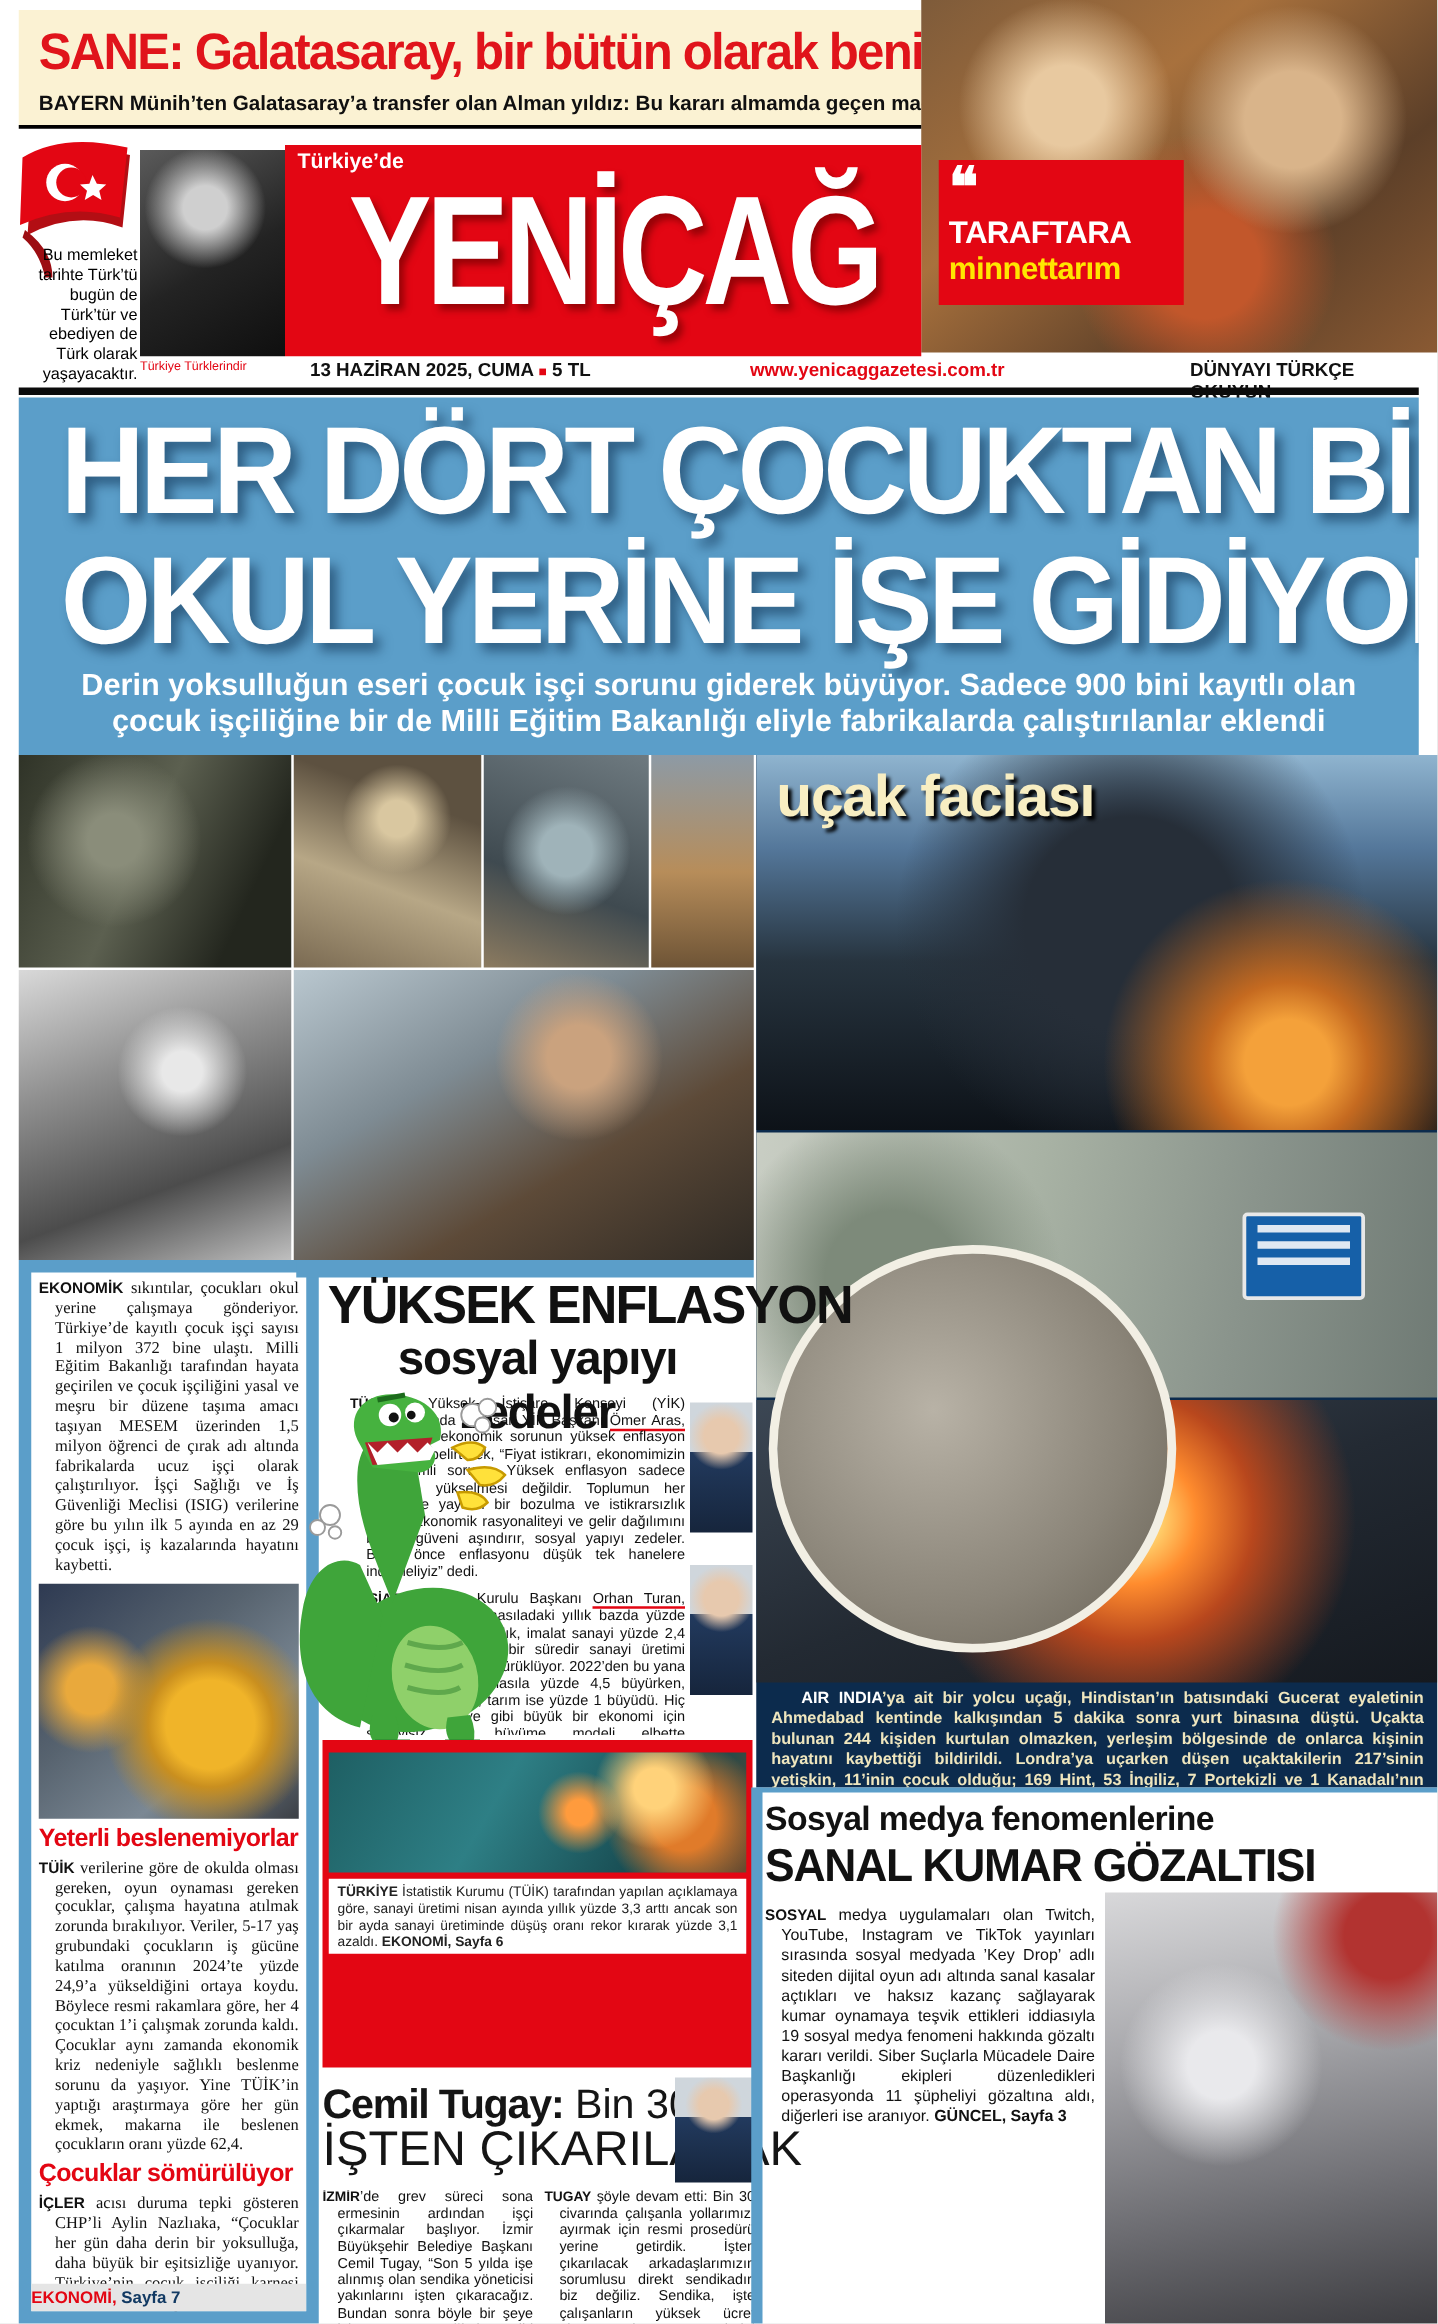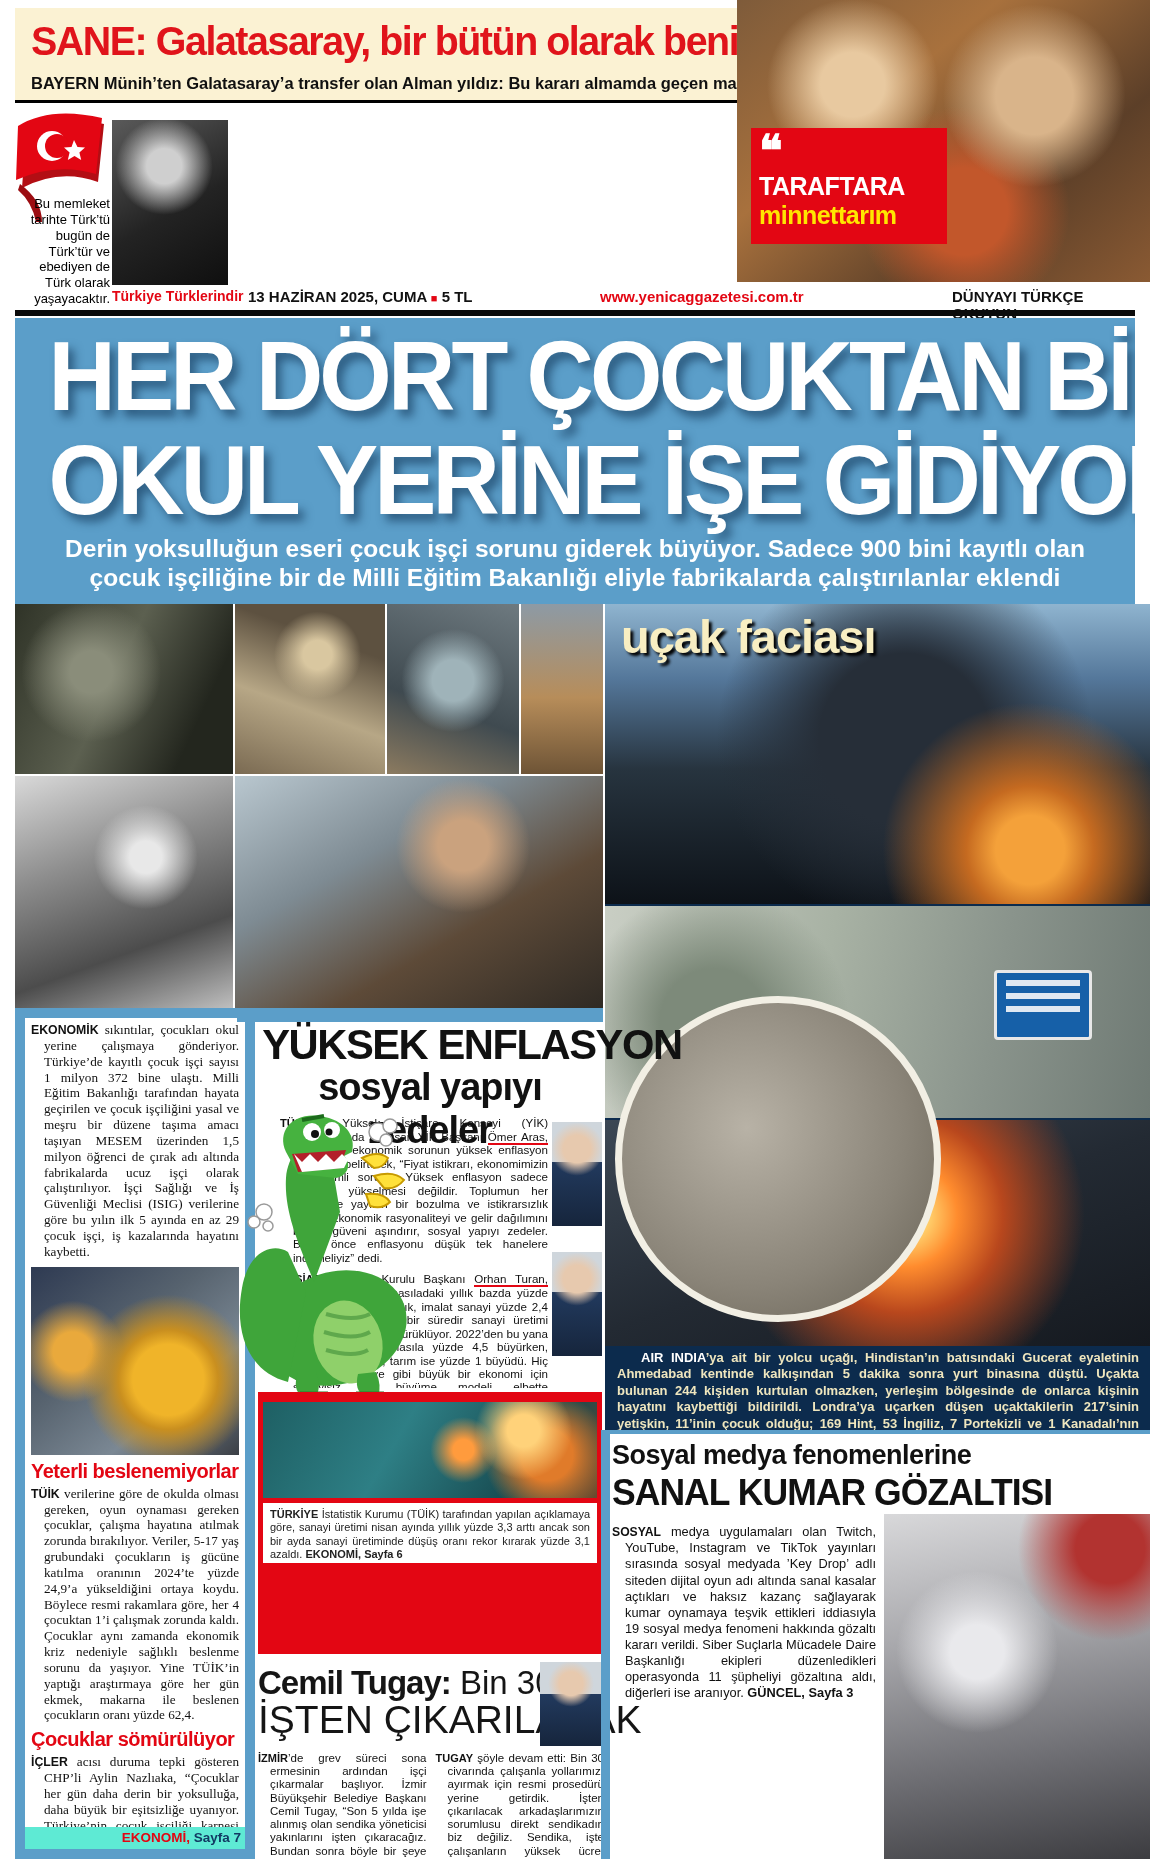--- a/index.html
+++ b/index.html
@@ -32,21 +32,21 @@
   .motto{left:10px;top:196px;width:100px;text-align:right;font-size:13px;line-height:1.22;color:#000;}
   .ataturk{left:112px;top:120px;width:116px;height:165px;
     background:radial-gradient(circle at 45% 28%,#cfcfcf 0 13%,rgba(0,0,0,0) 36%),
                linear-gradient(150deg,#5a5a5a,#232323 55%,#0f0f0f);}
   .redblock{left:228px;top:116px;width:509px;height:169px;background:#E30613;overflow:hidden;}
   .edition{position:absolute;left:10px;top:3px;font-size:17px;font-weight:bold;color:#fff;}
   .logo{position:absolute;left:0;top:22px;width:100%;text-align:center;font-size:124px;font-weight:bold;
         color:#fff;letter-spacing:-5px;line-height:1.02;transform:scaleX(.8);transform-origin:center;
         text-shadow:5px 5px 7px rgba(110,0,0,.65);}
   .dateline{left:0;top:288px;width:1150px;height:22px;font-size:15px;}
-  .dl-slogan{position:absolute;left:112px;top:0;color:#E30613;font-weight:bold;font-size:14px;}
+  .dl-slogan{position:absolute;left:112px;top:0;color:#E30613;font-weight:normal;font-size:10px;}
   .dl-date{position:absolute;left:248px;top:0;font-weight:bold;color:#111;}
   .dl-sq{color:#E30613;font-size:11px;}
   .dl-web{position:absolute;left:600px;top:0;color:#E30613;font-weight:bold;}
   .dl-right{position:absolute;left:952px;top:0;font-weight:bold;color:#111;}
 
   
   .leadbox{left:15px;top:318px;width:1120px;height:286px;background:#5B9EC9;overflow:hidden;}
   .lead-l{position:absolute;left:0;width:100%;text-align:center;font-size:99px;font-weight:bold;color:#fff;
           letter-spacing:-4px;line-height:1;white-space:nowrap;transform:scaleX(.94);
           text-shadow:6px 7px 10px rgba(22,58,92,.65);}
@@ -100,21 +100,21 @@
   .leftcol{left:15px;top:1008px;width:240px;height:851px;border:10px solid #5B9EC9;background:#fff;
            box-sizing:border-box;padding:4px 6px;overflow:hidden;}
   .lc-head{font-size:20px;font-weight:bold;color:#E30613;letter-spacing:-.5px;margin:5px 0 3px;}
   .lc-body{font-family:"Liberation Serif",serif;font-size:13.2px;line-height:1.2;text-align:justify;
            padding-left:13px;text-indent:-13px;}
   .lc-body b{font-family:"Liberation Sans",sans-serif;font-size:12.3px;}
   .p-helmet{position:relative;width:100%;height:188px;margin:7px 0 2px;
     background:radial-gradient(circle at 66% 60%,#f0b429 0 20%,#c98f1f 28%,rgba(0,0,0,0) 48%),
                radial-gradient(circle at 20% 45%,#e9a93c 0 10%,rgba(0,0,0,0) 26%),
                linear-gradient(140deg,#2e3a52,#57636f 40%,#7b8894 70%,#3b3f45);}
-  .lc-foot{position:absolute;left:0;right:0;bottom:0;height:22px;background:#5eead4;text-align:right;
+  .lc-foot{position:absolute;left:0;right:0;bottom:0;height:22px;background:#e5e5e5;text-align:left;
            font-size:13.5px;font-weight:bold;padding:3px 4px 0 0;box-sizing:border-box;}
   .lc-foot .s{color:#E30613;}
   .lc-foot .p{color:#123A63;}
 
   
   .blueband{left:237px;top:1008px;width:366px;height:14px;background:#5B9EC9;}
   .bluevbar{left:601px;top:1430px;width:9px;height:429px;background:#5B9EC9;}
   .bluehbar{left:605px;top:1430px;width:545px;height:4px;background:#5B9EC9;}
   .inf-h1{left:257px;top:1020px;width:346px;text-align:center;font-size:43px;font-weight:bold;
           letter-spacing:-1.5px;white-space:nowrap;transform:scaleX(.97);}
@@ -201,20 +201,24 @@
       <path d="M14 30 Q40 8 92 20 L86 78 Q48 64 10 84 Z" fill="#B30E14"></path>
       <path d="M6 22 Q38 2 90 14 L84 70 Q44 58 4 76 Z" fill="#E30613"></path>
       <circle cx="40" cy="42" r="15" fill="#fff"></circle>
       <circle cx="45" cy="42" r="12" fill="#E30613"></circle>
       <path d="M62 36 l3.5 7 7.5 .6 -5.6 5 1.8 7.4 -6.7-4 -6.7 4 1.8-7.4 -5.6-5 7.5-.6 Z" fill="#fff"></path>
       <path d="M8 80 Q30 96 30 118 L24 118 Q20 98 6 86 Z" fill="#9c0d12"></path>
     </svg>
   </div>
   <div class="abs motto">Bu memleket tarihte Türk’tü bugün de Türk’tür ve ebediyen de Türk olarak yaşayacaktır.</div>
   <div class="ph ataturk"></div>
+  <div class="abs redblock">
+    <div class="edition">Türkiye’de</div>
+    <div class="logo">YENİÇAĞ</div>
+  </div>
   <div class="abs dateline">
     <span class="dl-slogan">Türkiye Türklerindir</span>
     <span class="dl-date">
       <span>13 HAZİRAN 2025, CUMA</span>
       <span class="dl-sq">■</span>
       <span>5 TL</span>
     </span>
     <span class="dl-web">www.yenicaggazetesi.com.tr</span>
     <span class="dl-right">DÜNYAYI TÜRKÇE OKUYUN</span>
   </div>

